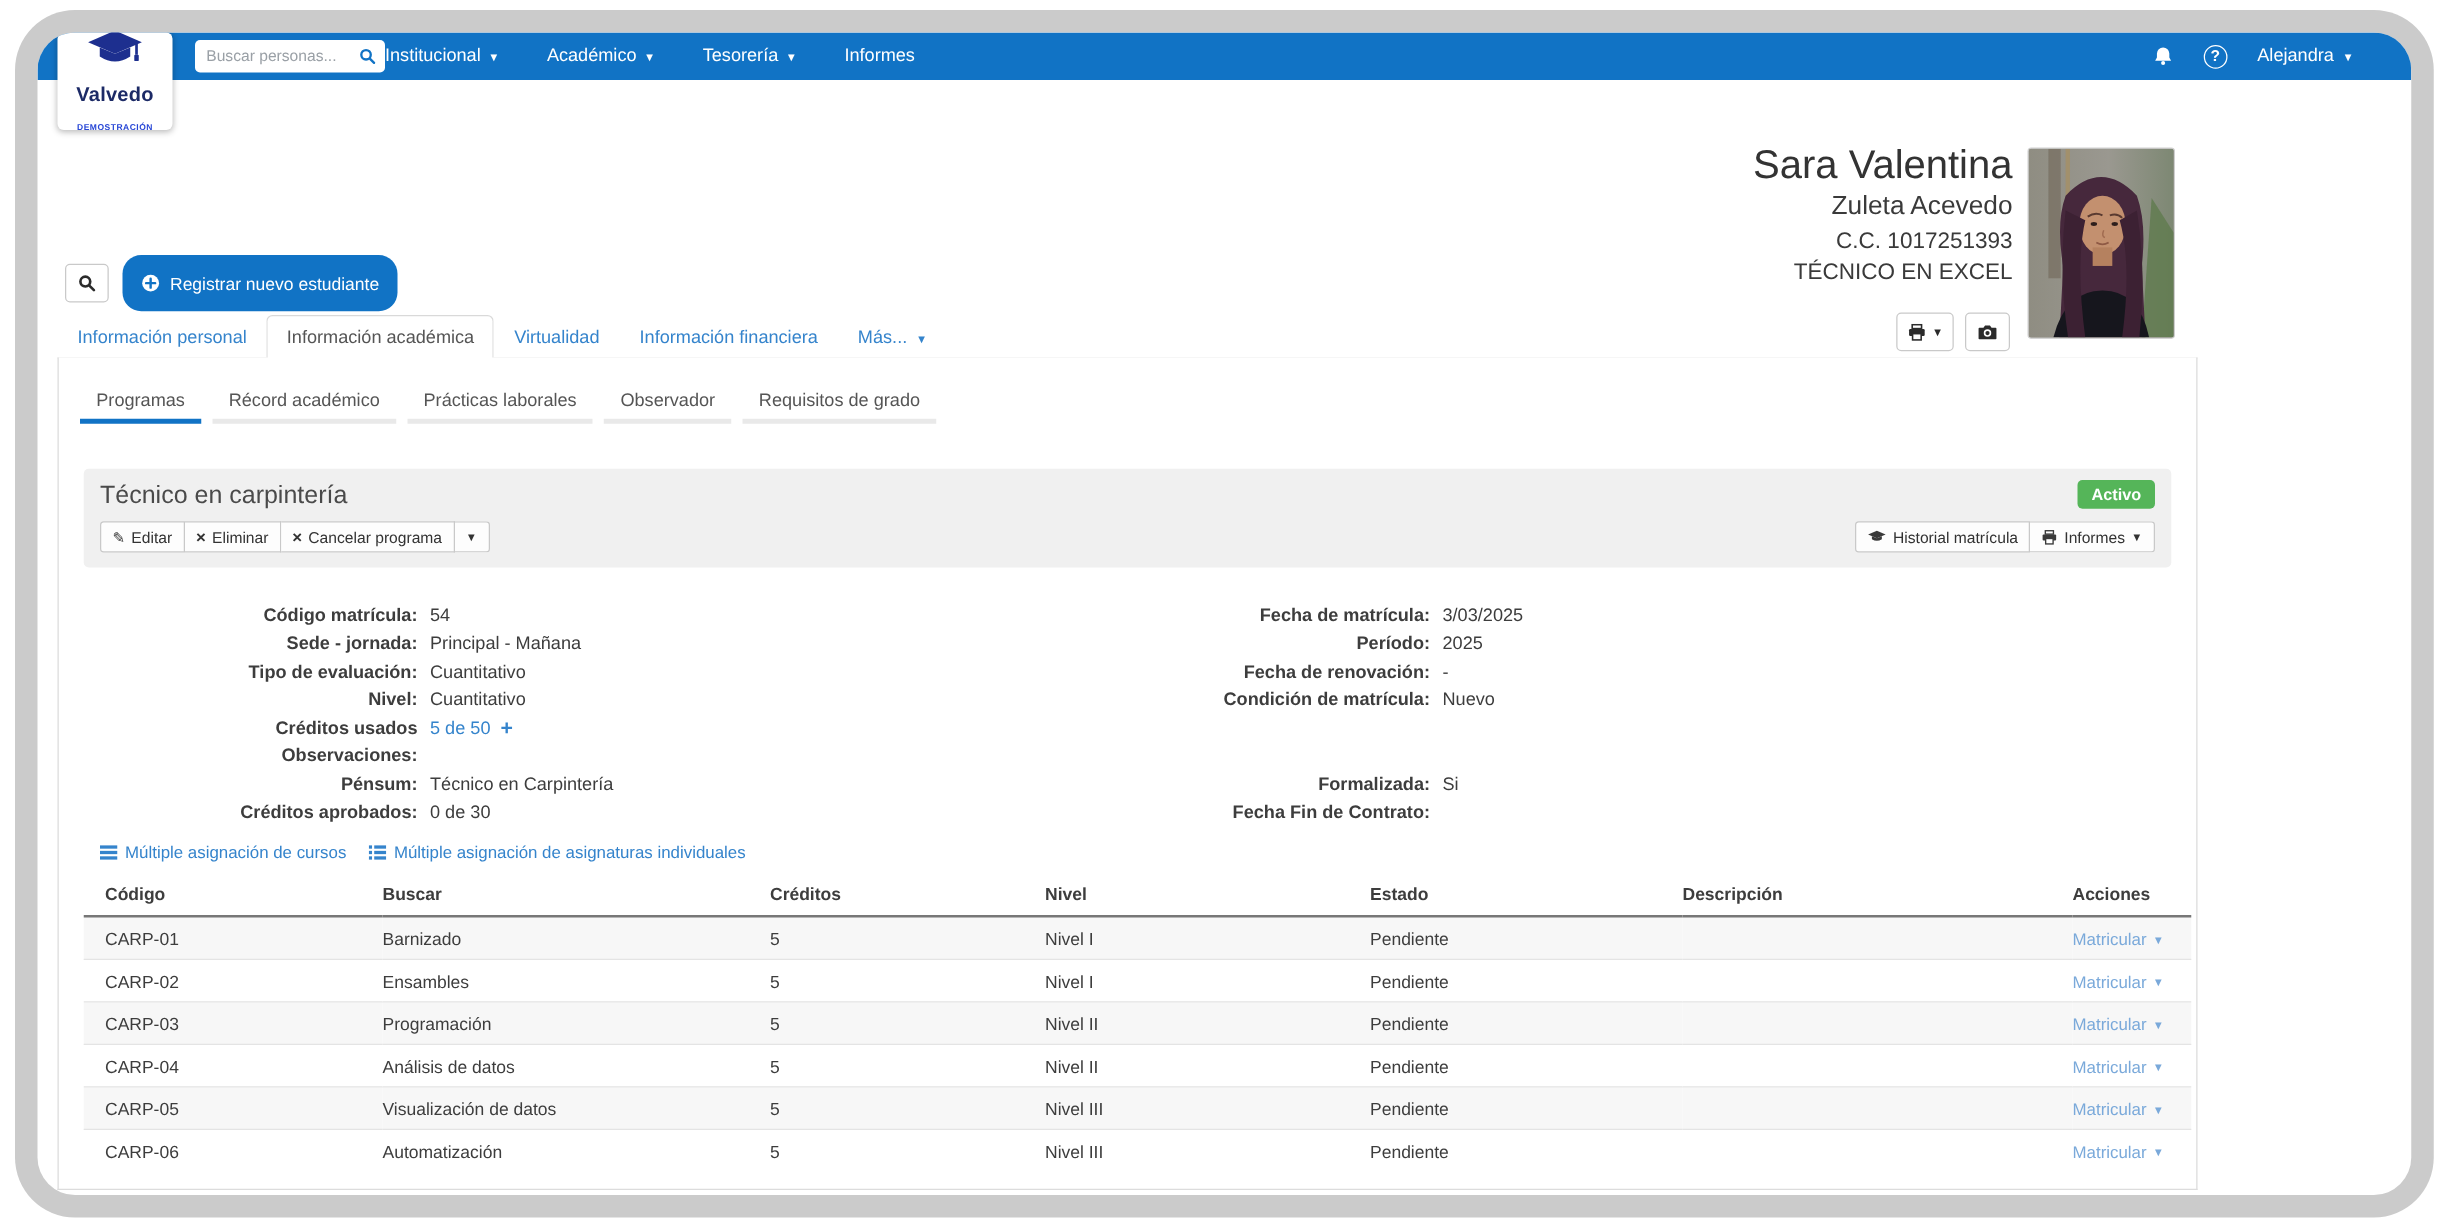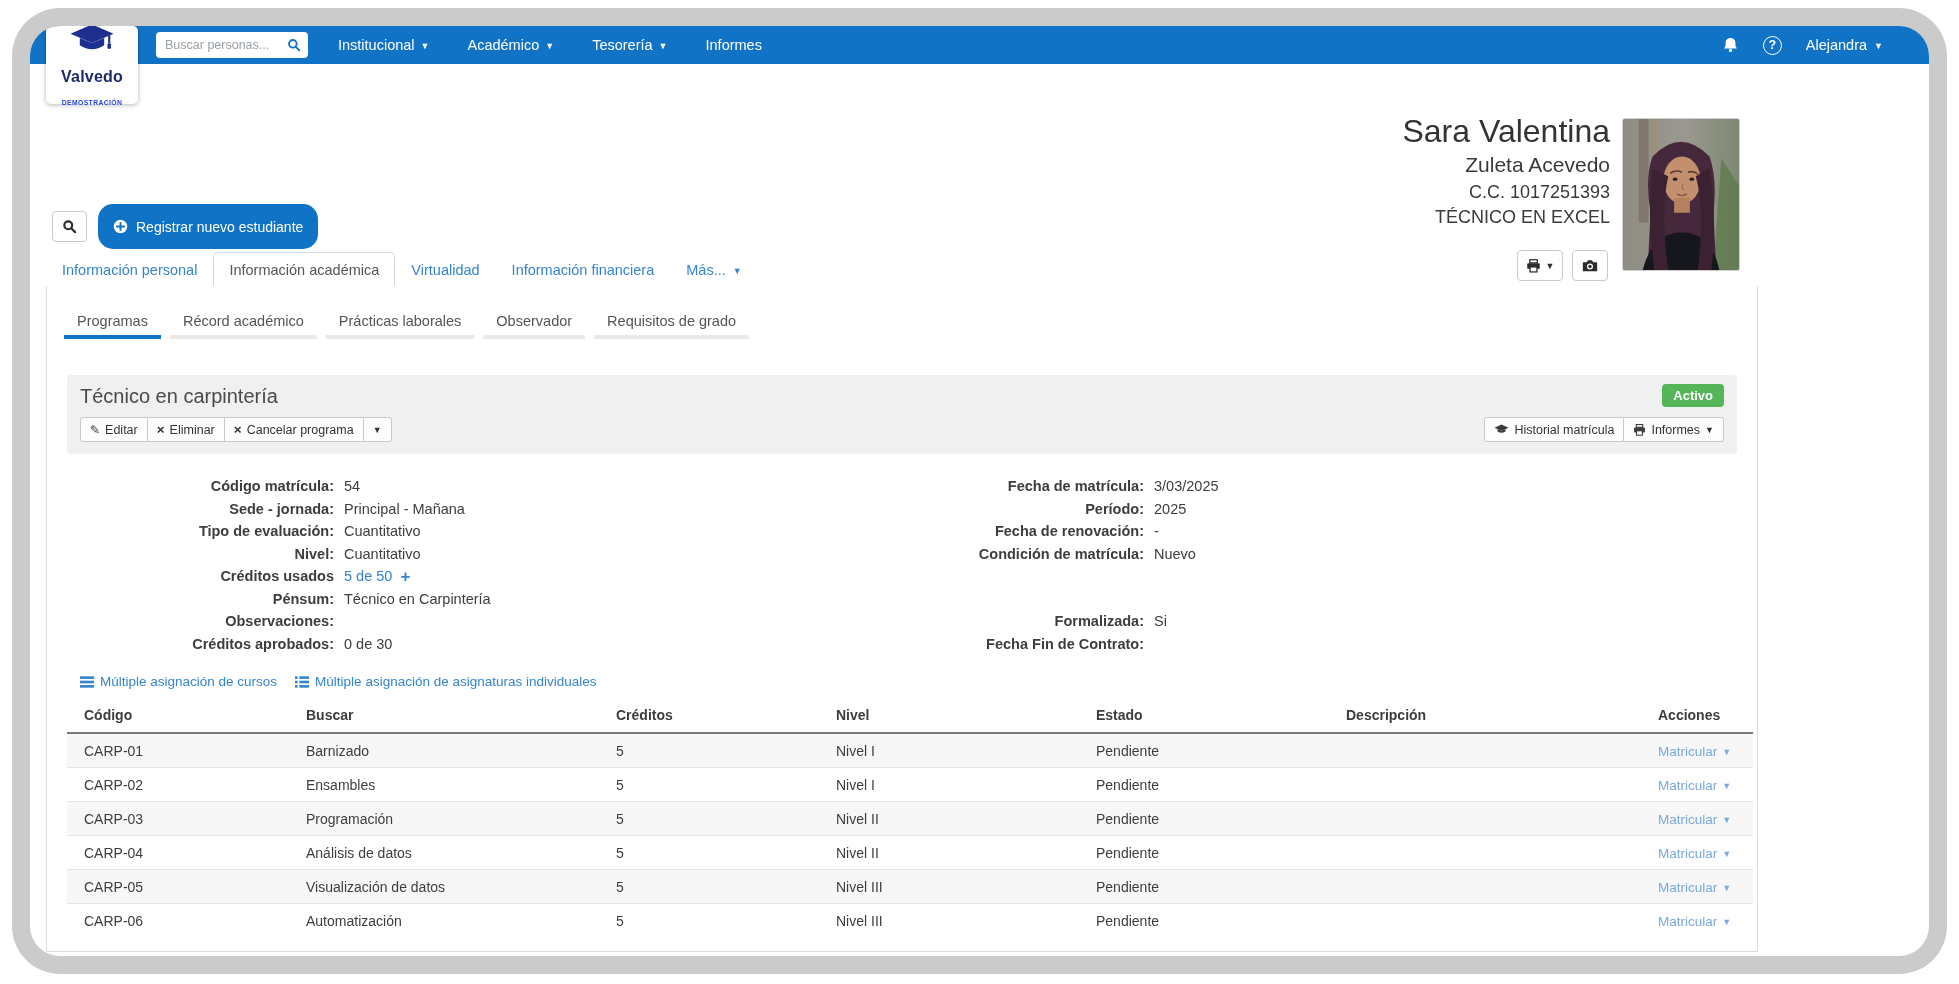--- a/index.html
+++ b/index.html
@@ -8,21 +8,21 @@
   .app{position:relative;width:100%;height:100%;background:#fff;border-radius:30px;overflow:hidden}
 
   
   .navbar{position:absolute;left:0;top:0;width:100%;height:38px;background:#1173c5;display:flex;align-items:center;padding:0 46px 0 126px;box-sizing:border-box}
   .logo-card{position:absolute;left:16px;top:0;width:92px;height:78px;background:#fff;border-radius:5px;box-shadow:0 1px 5px rgba(0,0,0,.28);display:flex;flex-direction:column;align-items:center;justify-content:center;gap:13px;z-index:10;cursor:pointer}
   .logo-name{font-size:16px;font-weight:bold;color:#1c2a66;letter-spacing:.2px;line-height:1}
   .logo-sub{font-size:6.8px;font-weight:bold;color:#2746d6;letter-spacing:.4px;line-height:1.4}
   .searchbox{width:152px;height:26px;background:#fff;border-radius:4px;display:flex;align-items:center;padding:0 7px;box-sizing:border-box;gap:4px}
   .searchbox input{border:none;outline:none;flex:1;min-width:0;font-size:12.5px;color:#555;font-family:inherit;background:transparent}
   .searchbox input::placeholder{color:#9aa0a6}
-  .nav-links{display:flex;align-items:flex-end;gap:38px;margin-left:30px;font-size:14.5px;color:#fff}
+  .nav-links{display:flex;align-items:flex-end;gap:38px;font-size:14.5px;color:#fff}
   .nav-item{display:flex;align-items:center;gap:6px;cursor:pointer;white-space:nowrap}
   .caret{font-size:9px;line-height:1;display:inline-block;transform:translateY(1px)}
   .nav-right{margin-left:auto;display:flex;align-items:center;gap:24px;color:#fff}
   .bell-btn,.help-btn{cursor:pointer;display:flex;align-items:center}
   .help-badge{width:19px;height:19px;border:1.7px solid #fff;border-radius:50%;display:flex;align-items:center;justify-content:center;font-size:12.5px;font-weight:bold;box-sizing:border-box}
   .user{display:flex;align-items:center;gap:7px;font-size:14.5px;cursor:pointer}
 
   
   .student-info{position:absolute;top:88px;left:1080px;width:500px;text-align:right;color:#3a3a3a}
   .student-name{font-size:32px;line-height:1.1;color:#333}
@@ -61,21 +61,21 @@
   .btn-group .btn:first-child{border-radius:3px 0 0 3px}
   .btn-group .btn:last-child{border-radius:0 3px 3px 0}
   .btn-group .btn:only-child{border-radius:3px}
   .x-glyph{font-weight:bold;font-size:13.5px;line-height:1}
   .pencil-glyph{font-size:12px;line-height:1}
 
   
   .fields{display:flex;margin-top:24px}
   .fcol{display:flex;flex-direction:column}
   .fcol-left{width:830px}
-  .frow{display:flex;height:22.5px;align-items:flex-start;font-size:14.5px;color:#3d3d3d}
+  .frow{display:flex;height:22.5px;align-items:flex-end;font-size:14.5px;color:#3d3d3d}
   .flabel{font-weight:bold;text-align:right;flex:0 0 auto}
   .fcol-left .flabel{width:287px}
   .fcol-right .flabel{width:267px}
   .fvalue{margin-left:10px;white-space:nowrap}
   .fvalue.link{color:#3584cc;cursor:pointer}
   .plus-btn{color:#3584cc;font-weight:bold;font-size:17px;margin-left:8px;line-height:1;cursor:pointer}
 
   
   .assign-links{display:flex;gap:18px;margin:16px 0 0 33px}
   .alink{display:flex;align-items:center;gap:6px;font-size:13.5px;color:#3584cc;cursor:pointer;white-space:nowrap}
@@ -319,26 +319,26 @@
           <div class="frow">
               <span class="flabel">Nivel:</span>
               <span class="fvalue">Cuantitativo</span>
             </div>
           <div class="frow">
             <span class="flabel">Créditos usados</span>
             <span class="fvalue link">5 de 50</span>
             <span class="plus-btn">+</span>
           </div>
           <div class="frow">
+              <span class="flabel">Observaciones:</span>
+              <span class="fvalue"></span>
+            </div>
+          <div class="frow">
               <span class="flabel">Pénsum:</span>
               <span class="fvalue">Técnico en Carpintería</span>
-            </div>
-          <div class="frow">
-              <span class="flabel">Observaciones:</span>
-              <span class="fvalue"></span>
             </div>
           <div class="frow">
               <span class="flabel">Créditos aprobados:</span>
               <span class="fvalue">0 de 30</span>
             </div>
         </div>
         <div class="fcol fcol-right">
           <div class="frow">
               <span class="flabel">Fecha de matrícula:</span>
               <span class="fvalue">3/03/2025</span>

